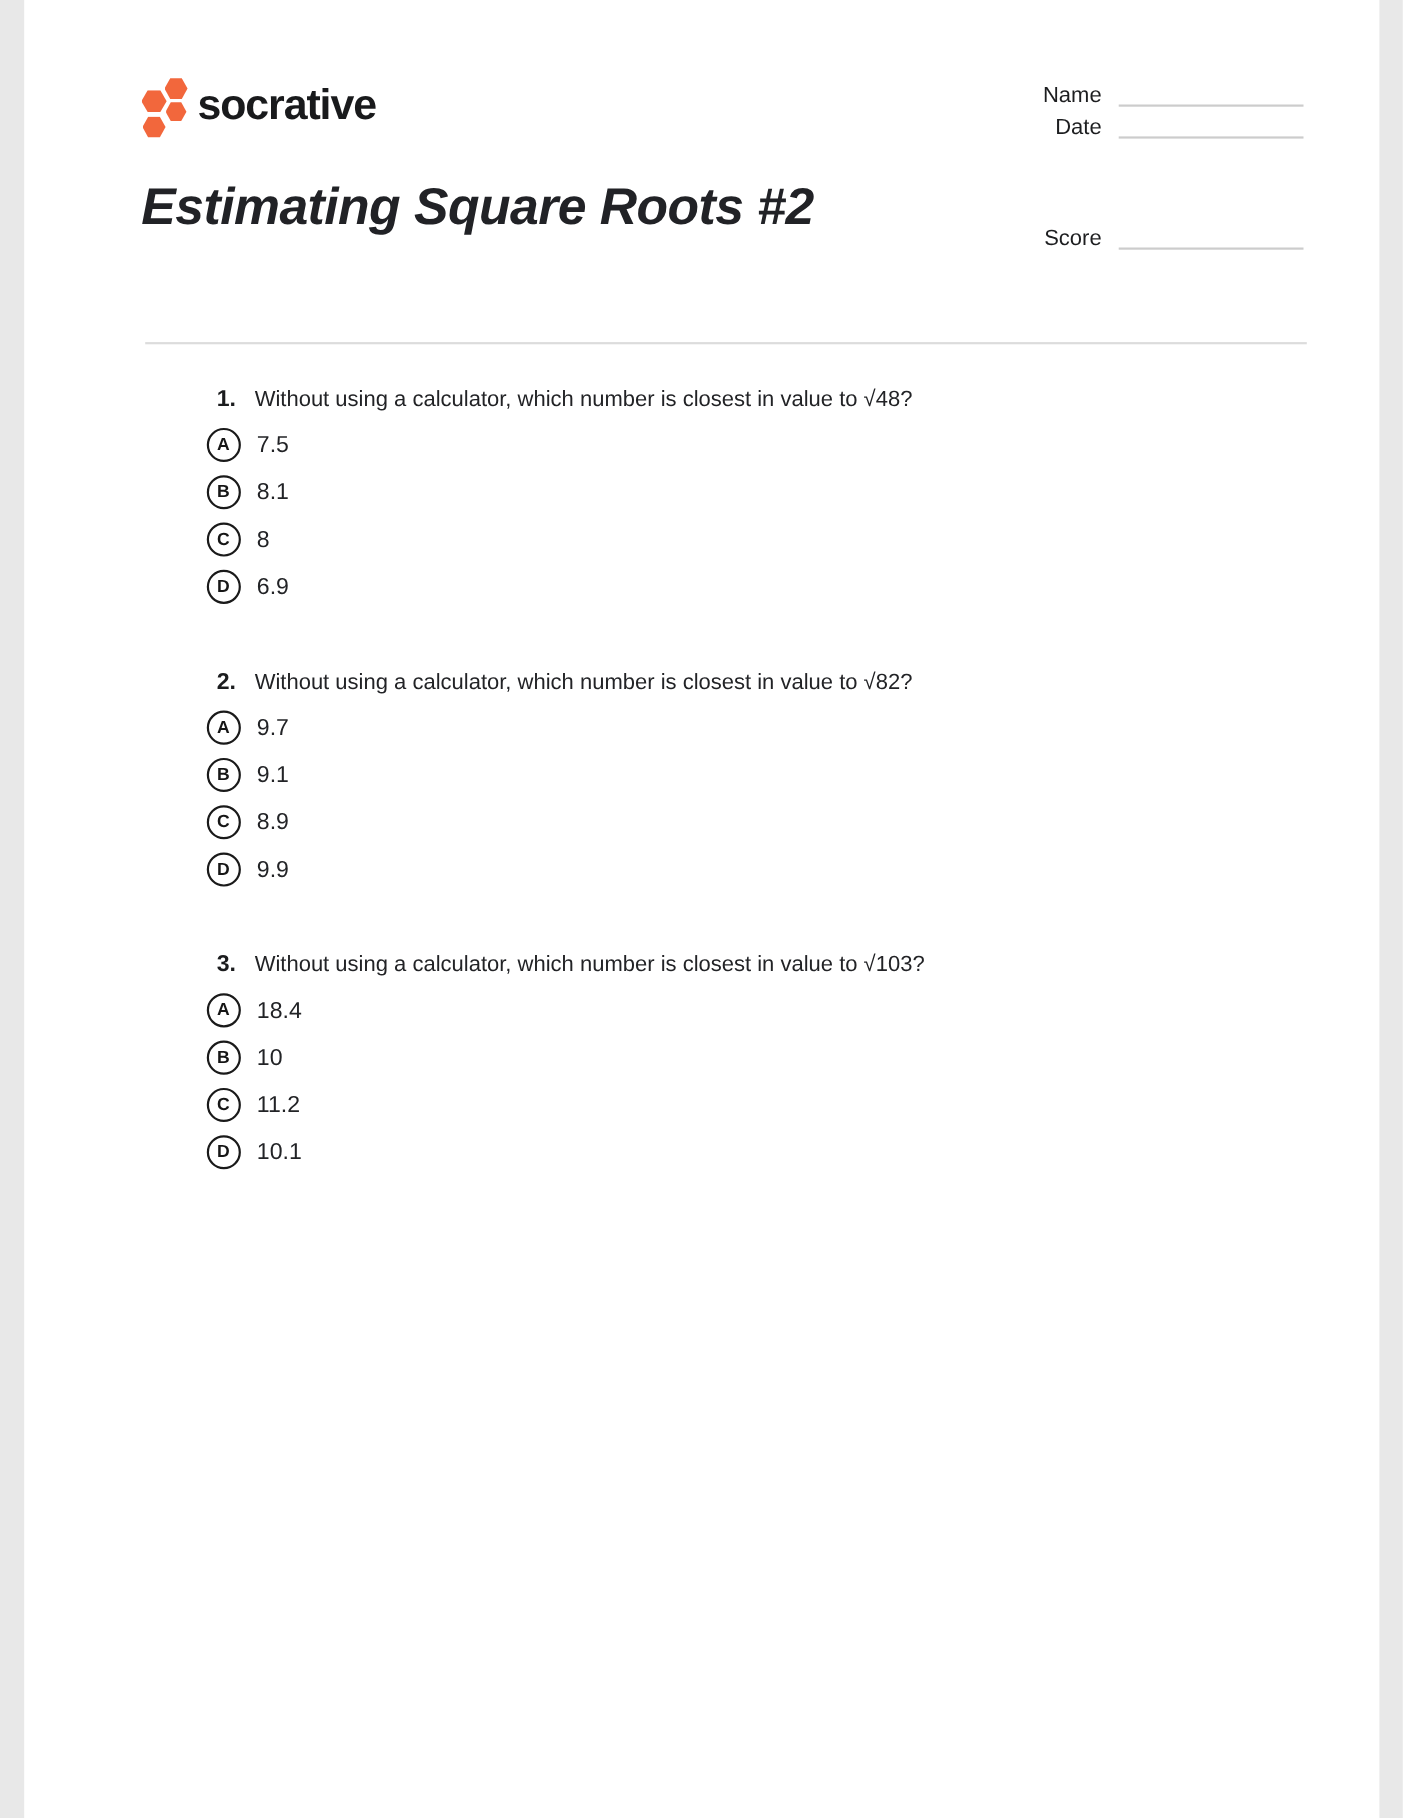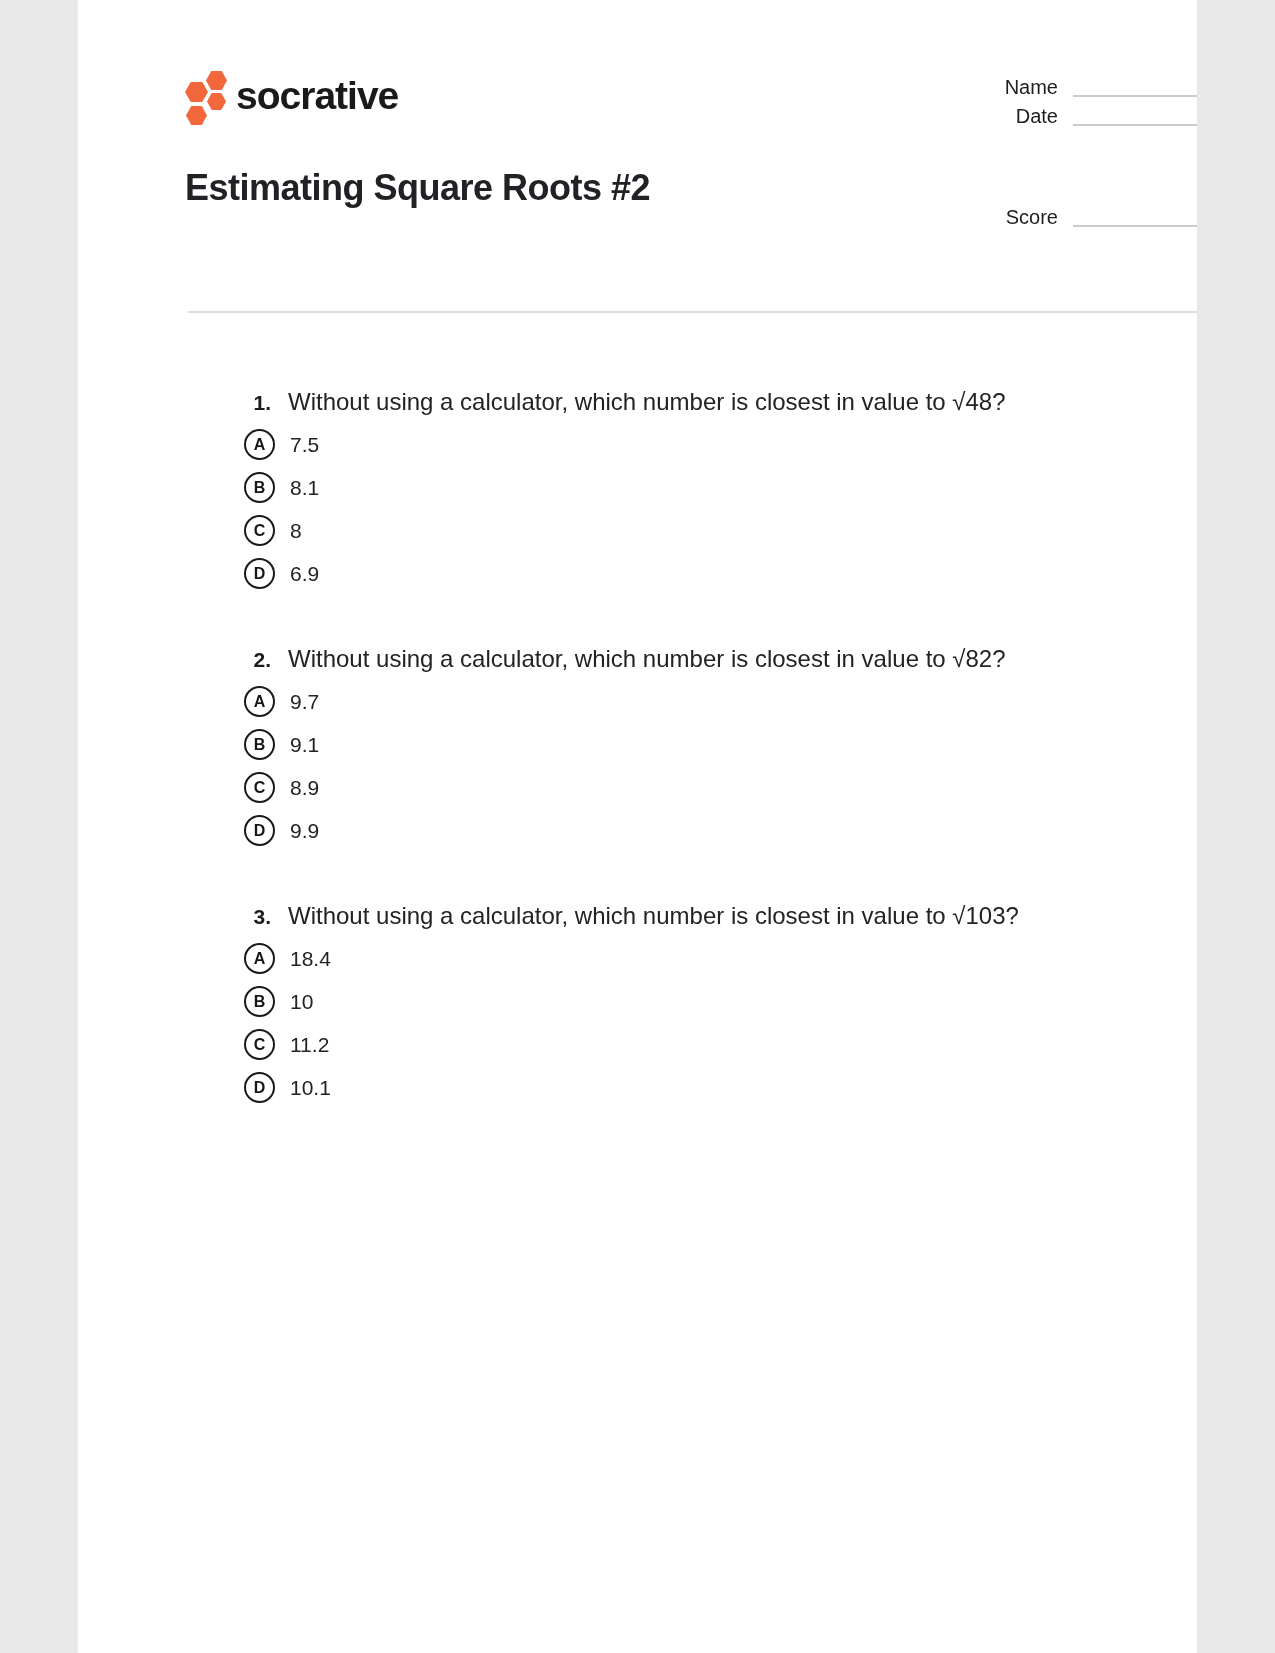--- a/index.html
+++ b/index.html
@@ -1,18 +1,18 @@
 <!DOCTYPE html>
 <html><head>
 <meta charset="utf-8">
 <style>
   html, body { margin: 0; padding: 0; background: #e8e8e8; }
   #page {
     position: relative;
-    width: 1119px;
+    width: 1232px;
     height: 1653px;
     background: #ffffff;
     margin: 0 auto;
     font-family: "Liberation Sans", sans-serif;
     color: #1d1e20;
     overflow: hidden;
   }
 
   
   .logo-mark { position: absolute; left: 106px; top: 68px; width: 48px; height: 60px; }
@@ -42,42 +42,42 @@
     width: 168px; height: 0; margin-left: 15px; margin-bottom: 4px;
     border-bottom: 2px solid #cccccc;
   }
   #name-row  { left: 860px; top: 76px; justify-content: flex-end; }
   #date-row  { left: 860px; top: 105px; }
   #score-row { left: 860px; top: 206px; }
 
   
   .quiz-title {
     position: absolute; left: 107px; top: 160px;
-    font-size: 36px; font-weight: bold; line-height: 56px;
-    letter-spacing: -0.5px; color: #212226; margin: 0;
+    font-size: 47px; font-weight: bold; line-height: 56px;
+    letter-spacing: -0.5px; color: #212226; margin: 0; font-style: italic;
   }
   .quiz-title span { display: block; }
 
   .divider {
     position: absolute; left: 110px; top: 311px; width: 1056px; height: 0;
     border-top: 2px solid #dcdcdc;
   }
 
   
   .question { position: absolute; left: 166px; width: 940px; }
   #question-1 { top: 350px; }
   #question-2 { top: 607px; }
   #question-3 { top: 864px; }
 
   .q-header { display: flex; align-items: baseline; margin: 0 0 13px 0; }
   .q-num {
     width: 27px; flex: none; text-align: right; margin-right: 17px;
     font-size: 21px; font-weight: bold; line-height: 26px; color: #1b1c1e;
   }
-  .q-text { font-size: 24px; line-height: 26px; color: #222326; margin-top: 39px; }
+  .q-text { font-size: 20px; line-height: 26px; color: #222326; }
 
   .option { display: flex; align-items: center; height: 31px; margin-bottom: 12px; }
   .bubble {
     box-sizing: border-box; width: 31px; height: 31px; flex: none;
     border: 2px solid #1a1a1a; border-radius: 50%;
     display: flex; align-items: center; justify-content: center;
     font-size: 16px; font-weight: bold; color: #161616;
     margin-right: 15px; background: #fff;
   }
   .opt-value { font-size: 21px; color: #222326; }

